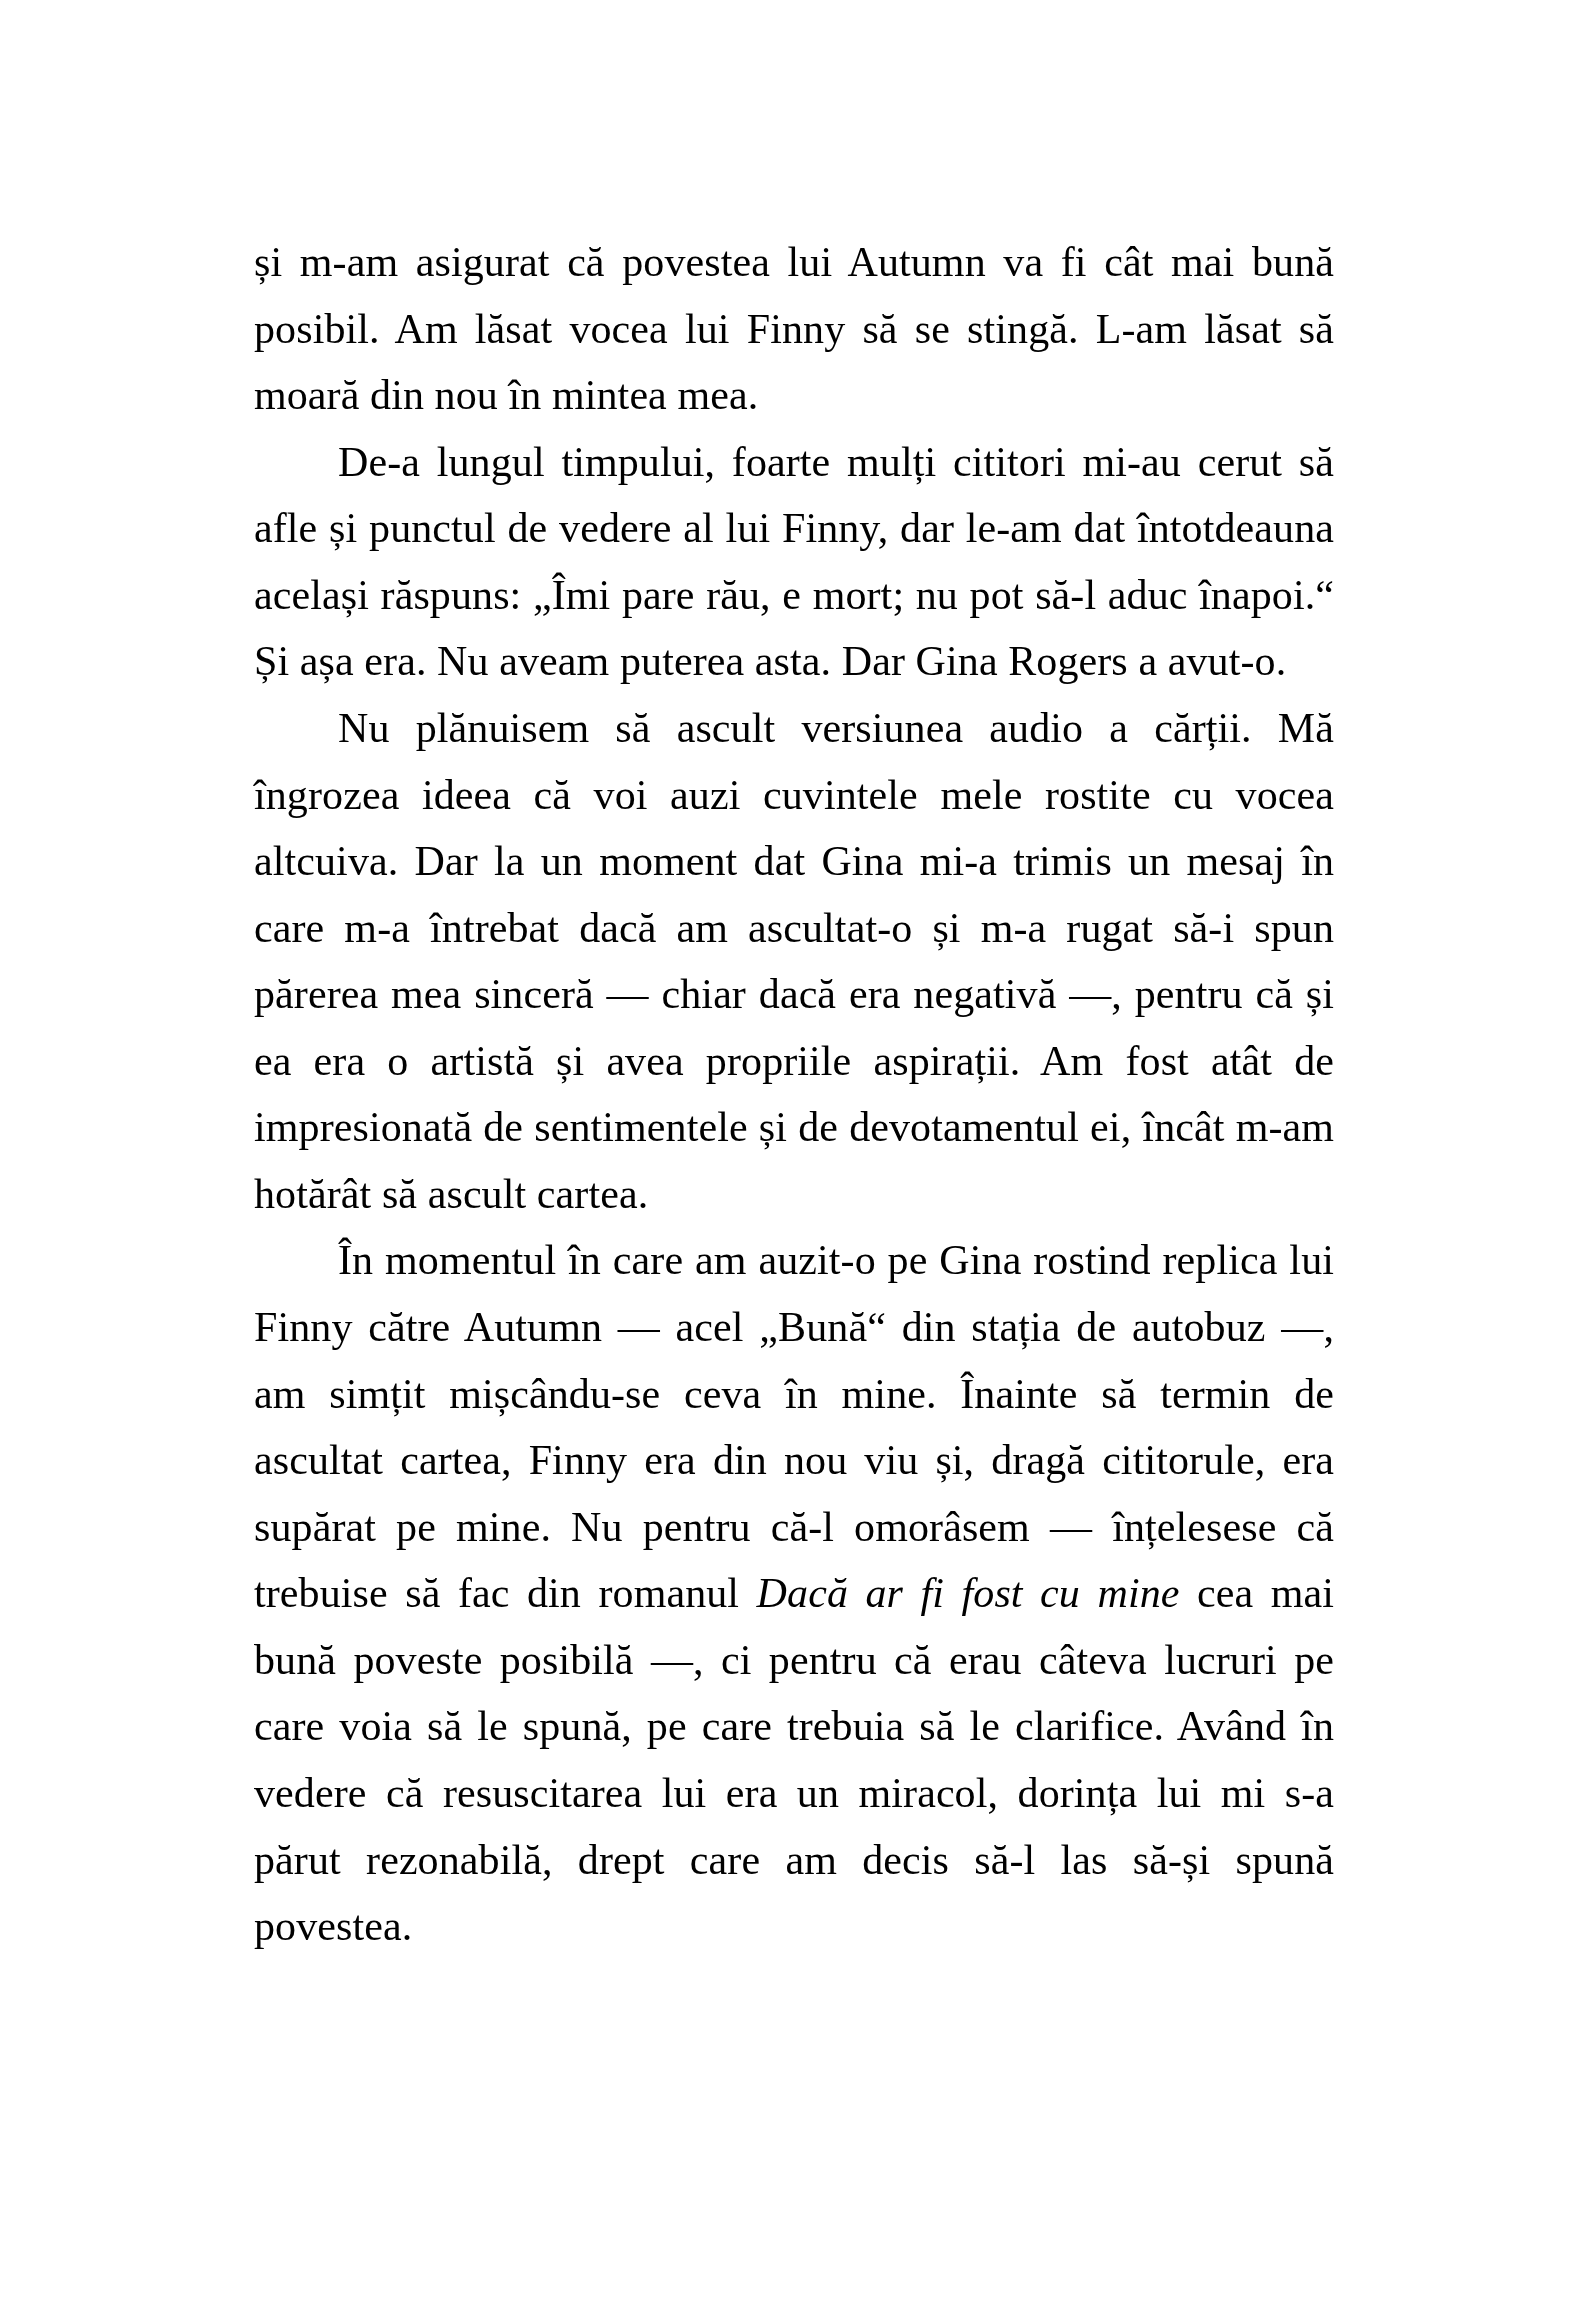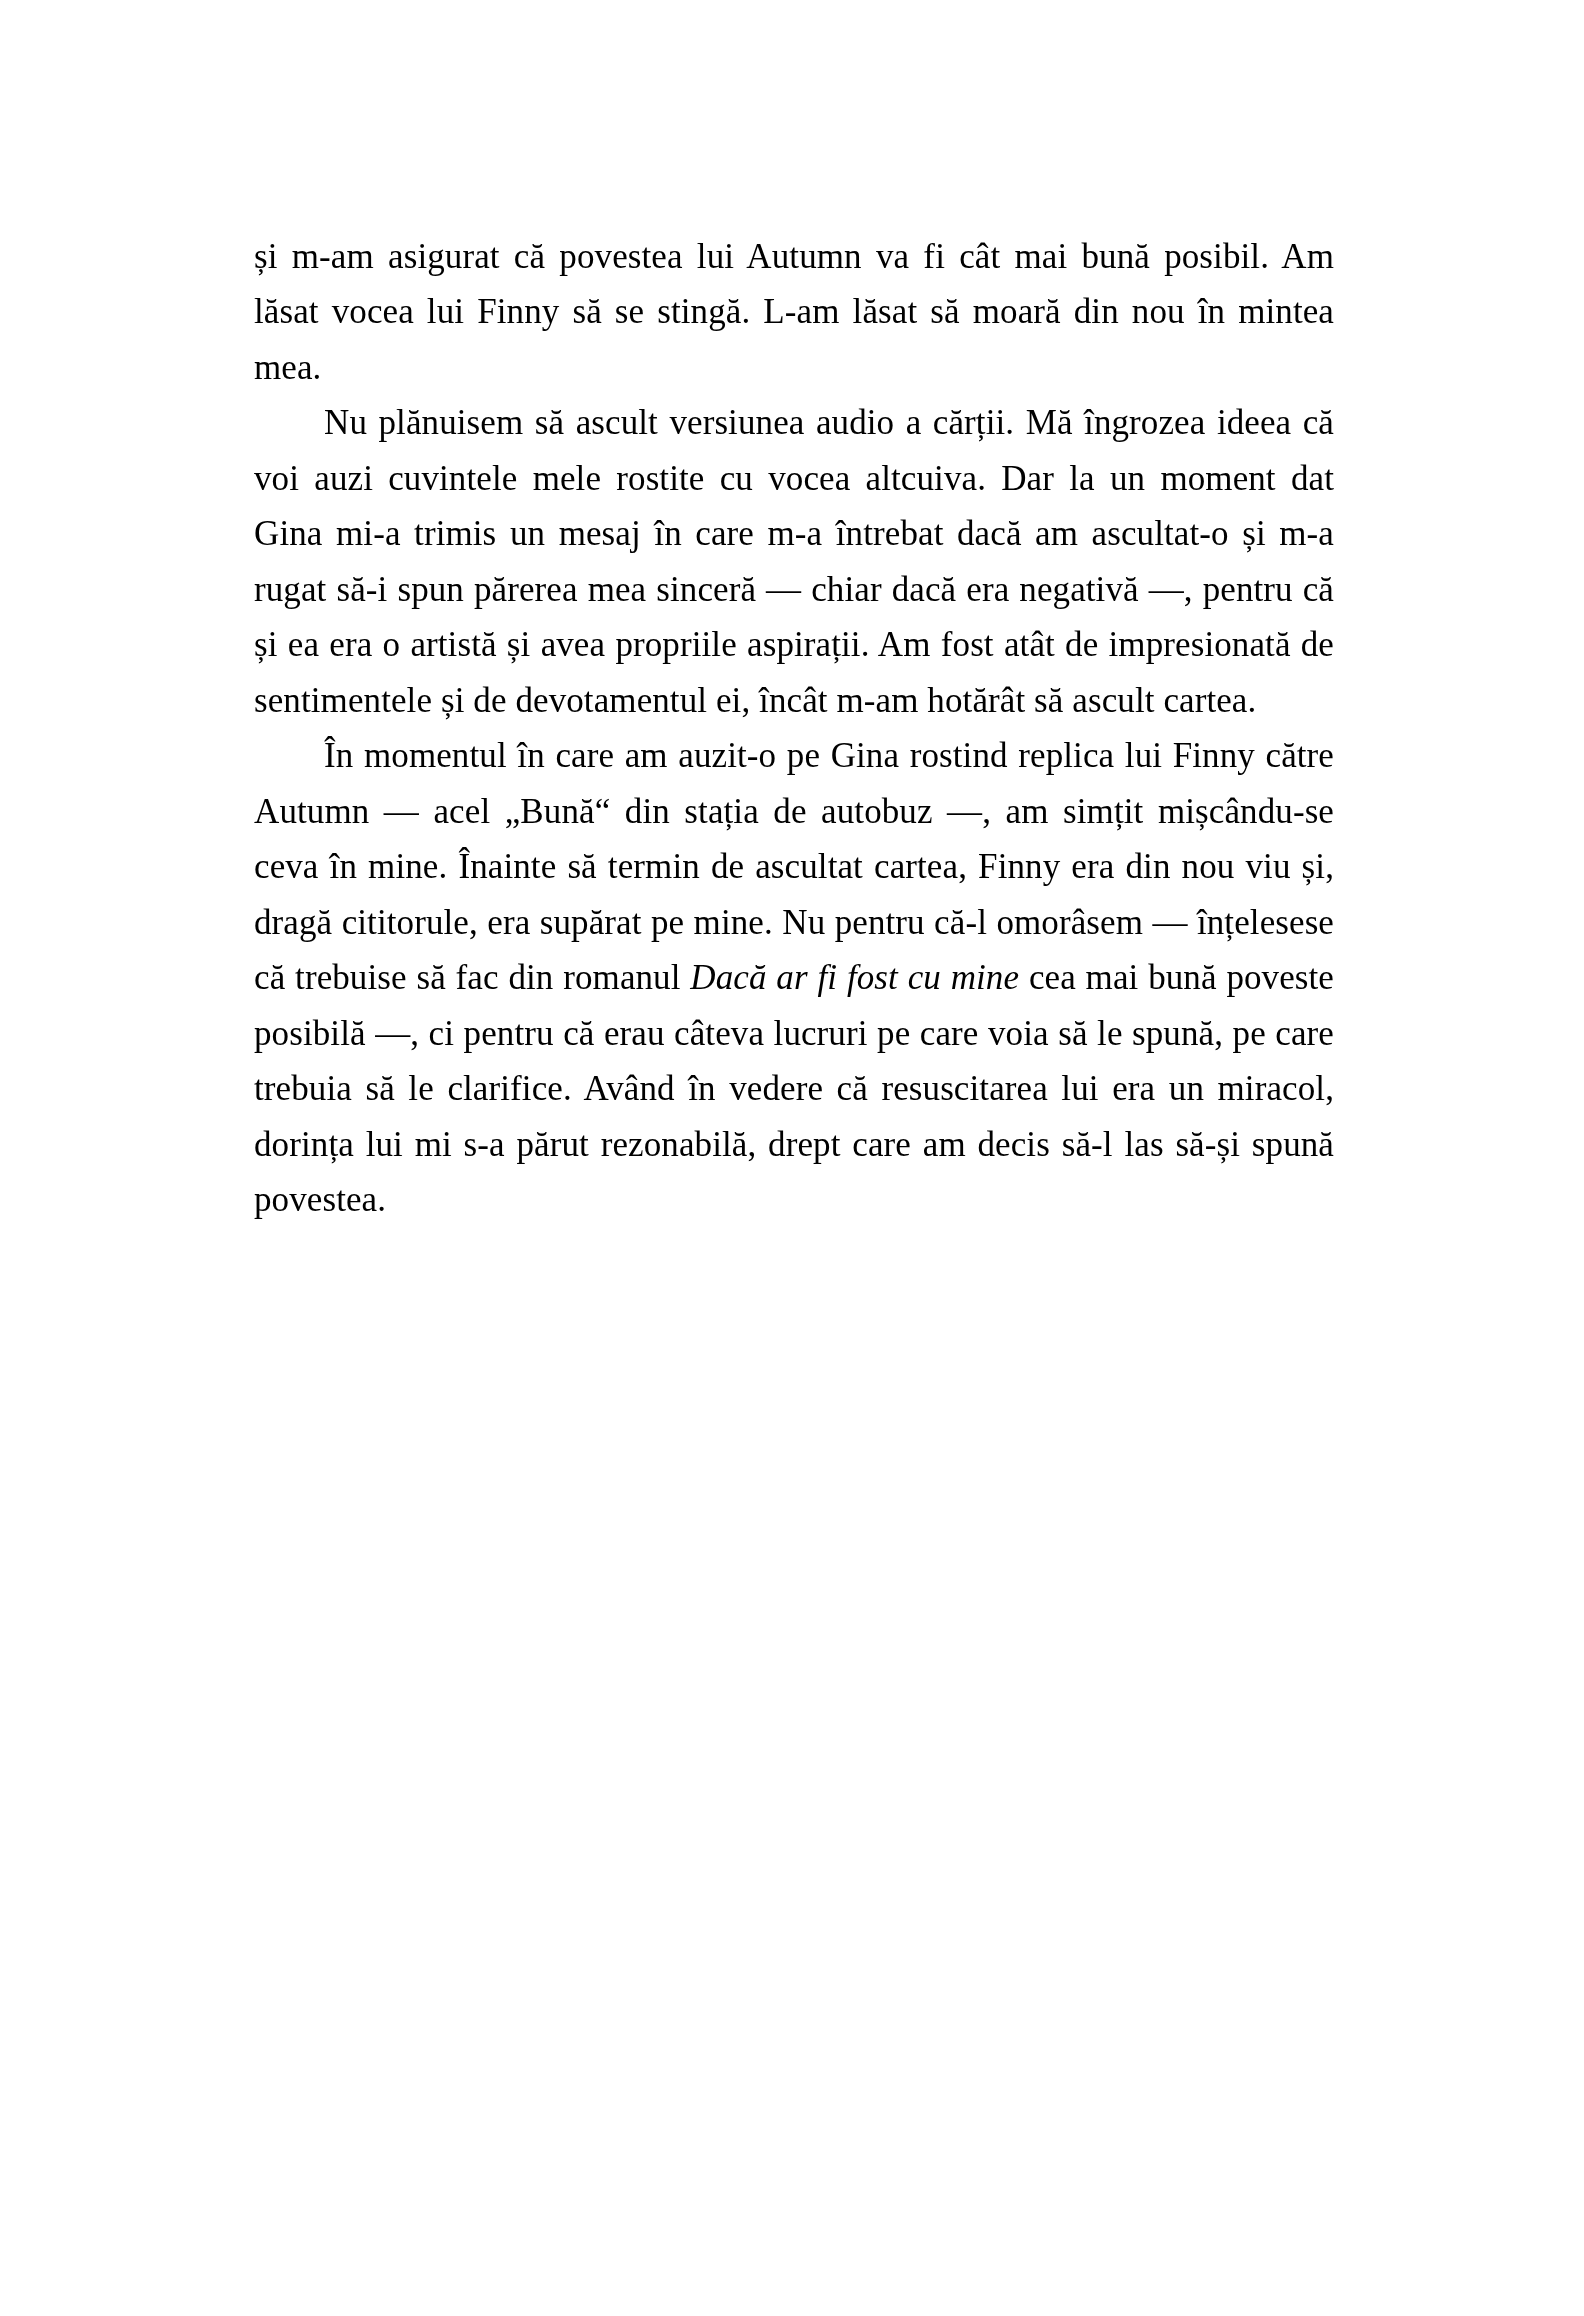--- a/index.html
+++ b/index.html
@@ -17,21 +17,21 @@
     color: #000000;
   }
   .text-block {
     position: absolute;
     left: 254px;
     top: 229px;
     width: 1080px;
   }
   .para {
     margin: 0;
-    font-size: 35px;
+    font-size: 42px;
     line-height: 1.585;
     text-align: justify;
     text-justify: inter-word;
     hyphens: manual;
     letter-spacing: 0.1px;
   }
   .para.indent {
     text-indent: 2.0em;
   }
   .para em {
@@ -44,20 +44,21 @@
     height: 58px;
   }
 </style>
 </head>
 <body>
 
 <div class="page">
 
   <div class="text-block">
     <p class="para">și m-am asigurat că povestea lui Autumn va fi cât mai bună posibil. Am lăsat vocea lui Finny să se stingă. L-am lăsat să moară din nou în mintea mea.</p>
+    <p class="para indent">De-a lungul timpului, foarte mulți cititori mi-au cerut să afle și punctul de vedere al lui Finny, dar le-am dat întotdeauna același răspuns: „Îmi pare rău, e mort; nu pot să-l aduc înapoi.“ Și așa era. Nu aveam puterea asta. Dar Gina Rogers a avut-o.</p>
     <p class="para indent">Nu plănuisem să ascult versiunea audio a cărții. Mă îngrozea ideea că voi auzi cuvintele mele rostite cu vocea altcuiva. Dar la un moment dat Gina mi-a trimis un mesaj în care m-a întrebat dacă am ascultat-o și m-a rugat să-i spun părerea mea sinceră — chiar dacă era negativă —, pentru că și ea era o artistă și avea propriile aspirații. Am fost atât de impresionată de sentimentele și de devotamentul ei, încât m-am hotărât să ascult cartea.</p>
     <p class="para indent"><span>În momentul în care am auzit-o pe Gina rostind replica lui Finny către Autumn — acel „Bună“ din stația de autobuz —, am simțit mișcându-se ceva în mine. Înainte să termin de ascultat cartea, Finny era din nou viu și, dragă cititorule, era supărat pe mine. Nu pentru că-l omorâsem — înțelesese că trebuise să fac din romanul </span><em>Dacă ar fi fost cu mine</em><span> cea mai bună poveste posibilă —, ci pentru că erau câteva lucruri pe care voia să le spună, pe care trebuia să le clarifice. Având în vedere că resuscitarea lui era un miracol, dorința lui mi s-a părut rezonabilă, drept care am decis să-l las să-și spună povestea.</span></p>
   </div>
 
   <div class="footer">
     
     
   </div>
 
 </div>

